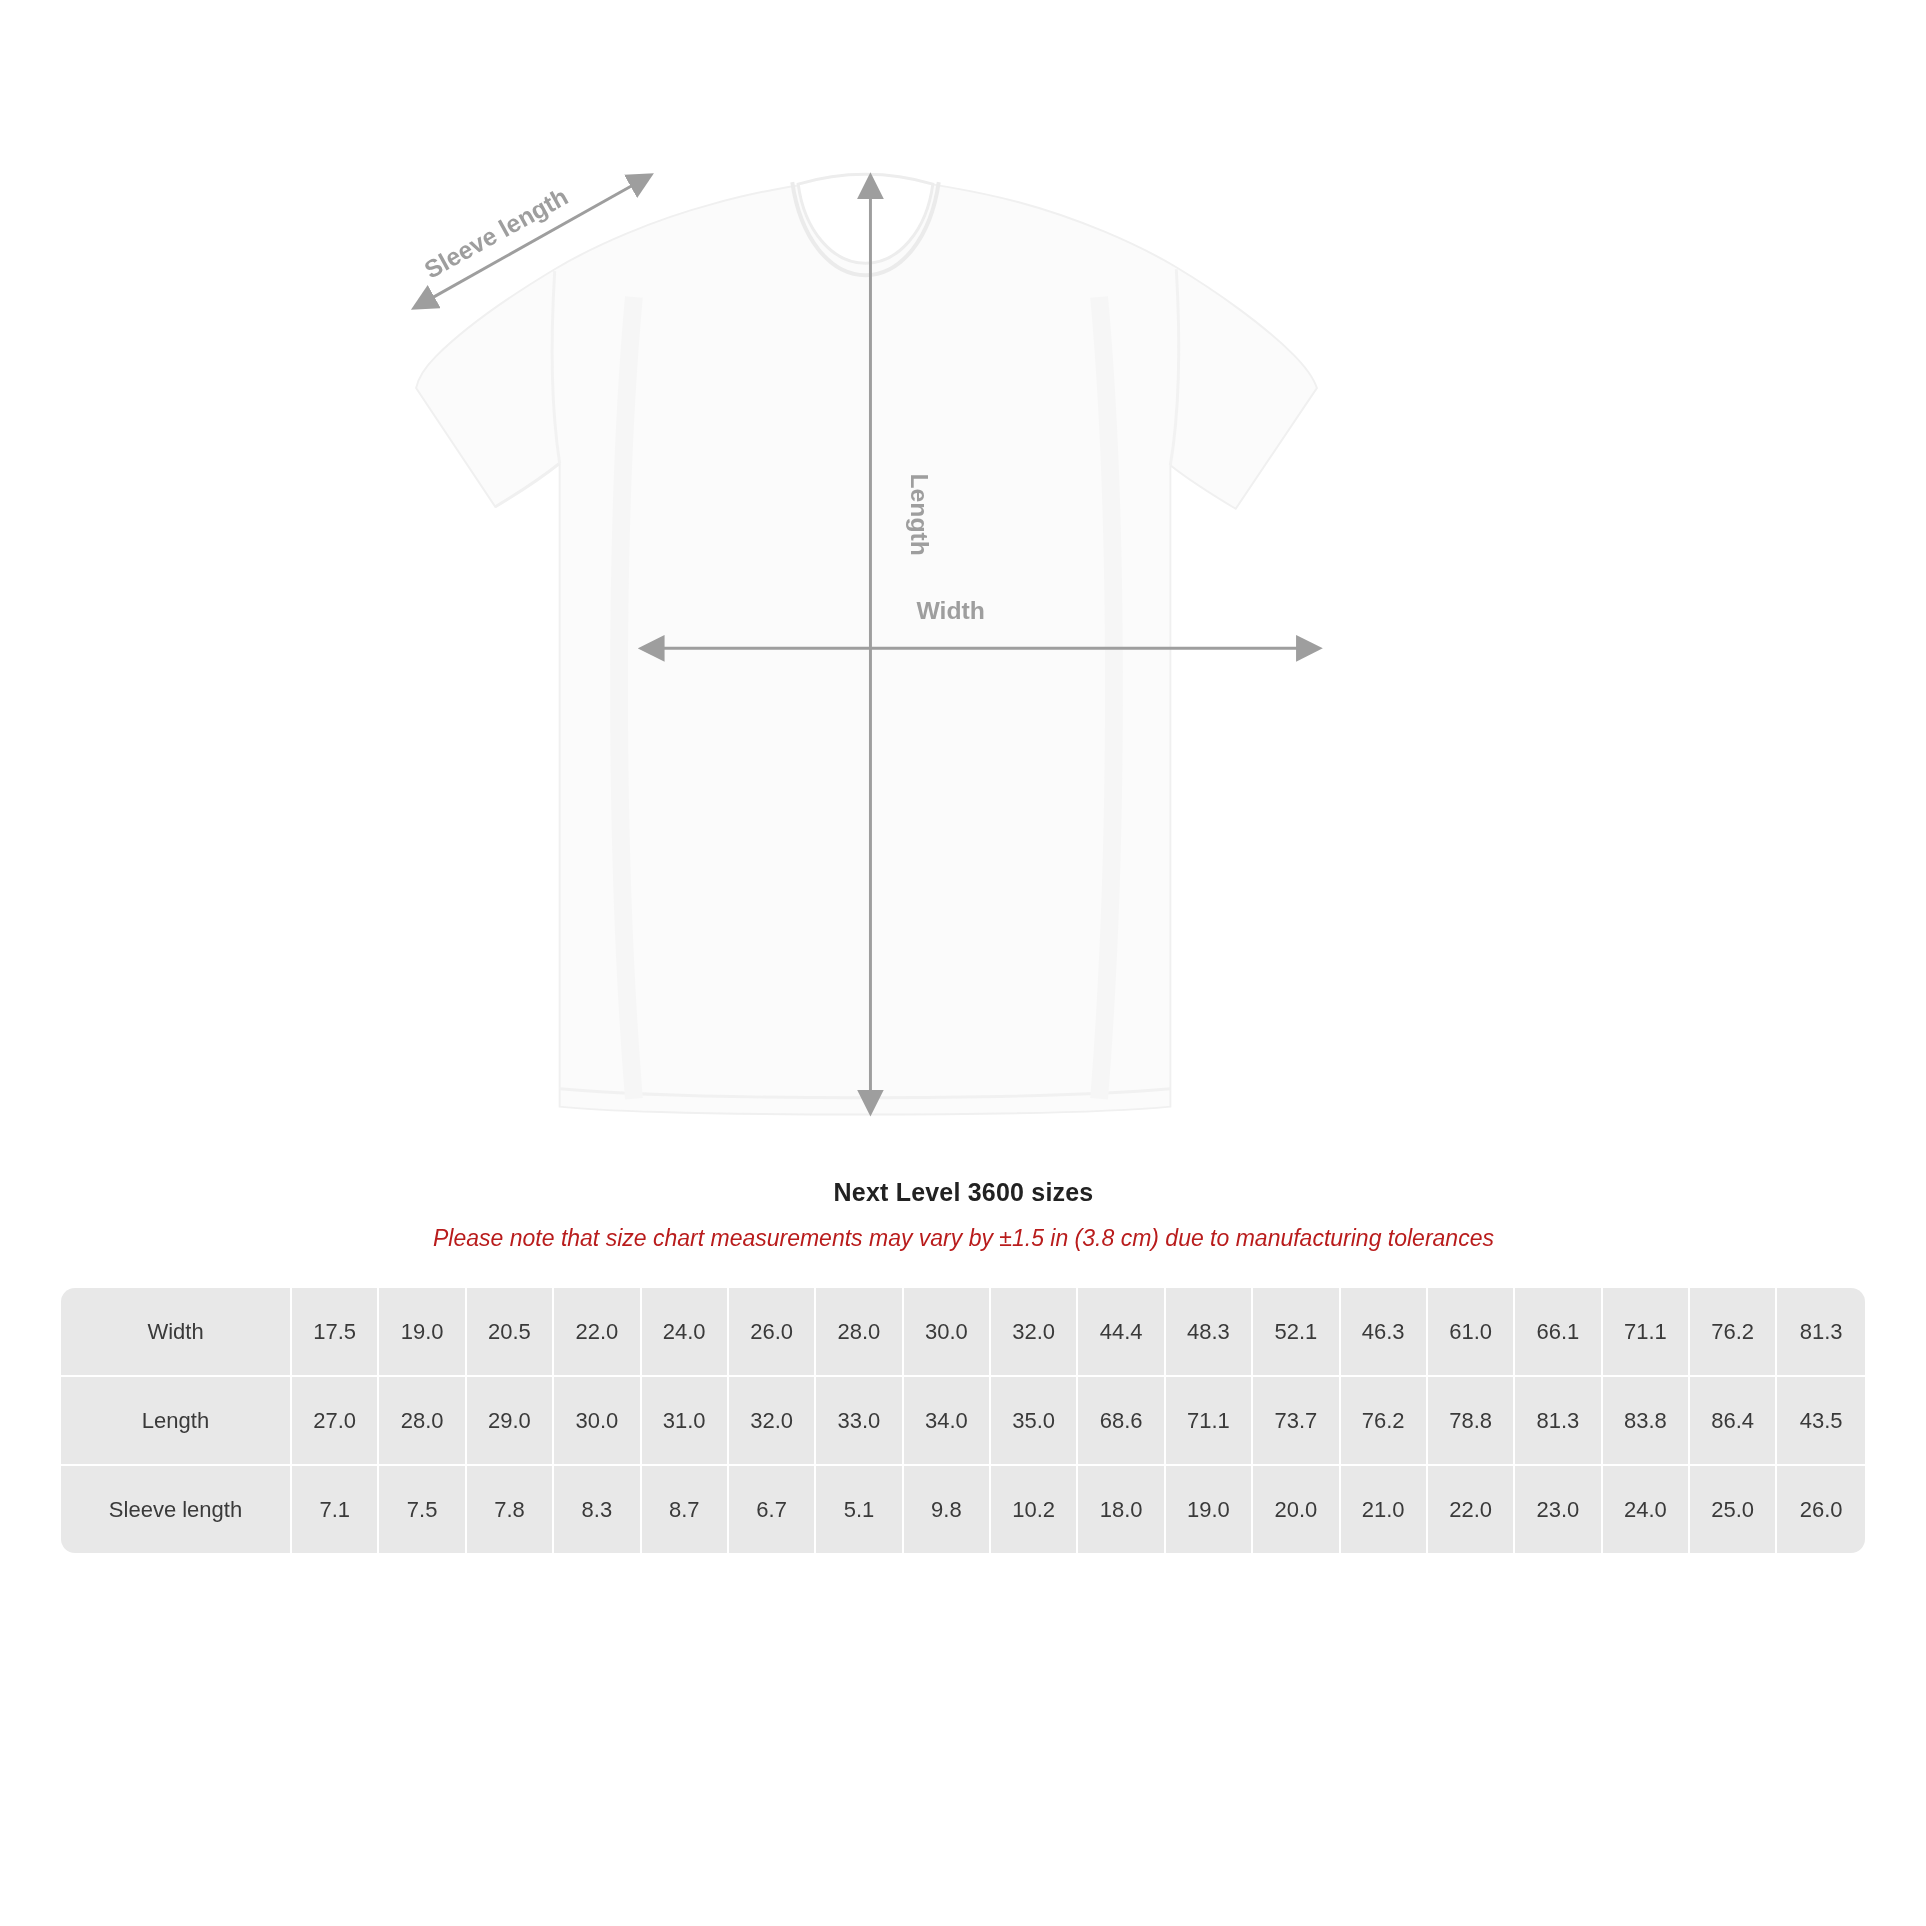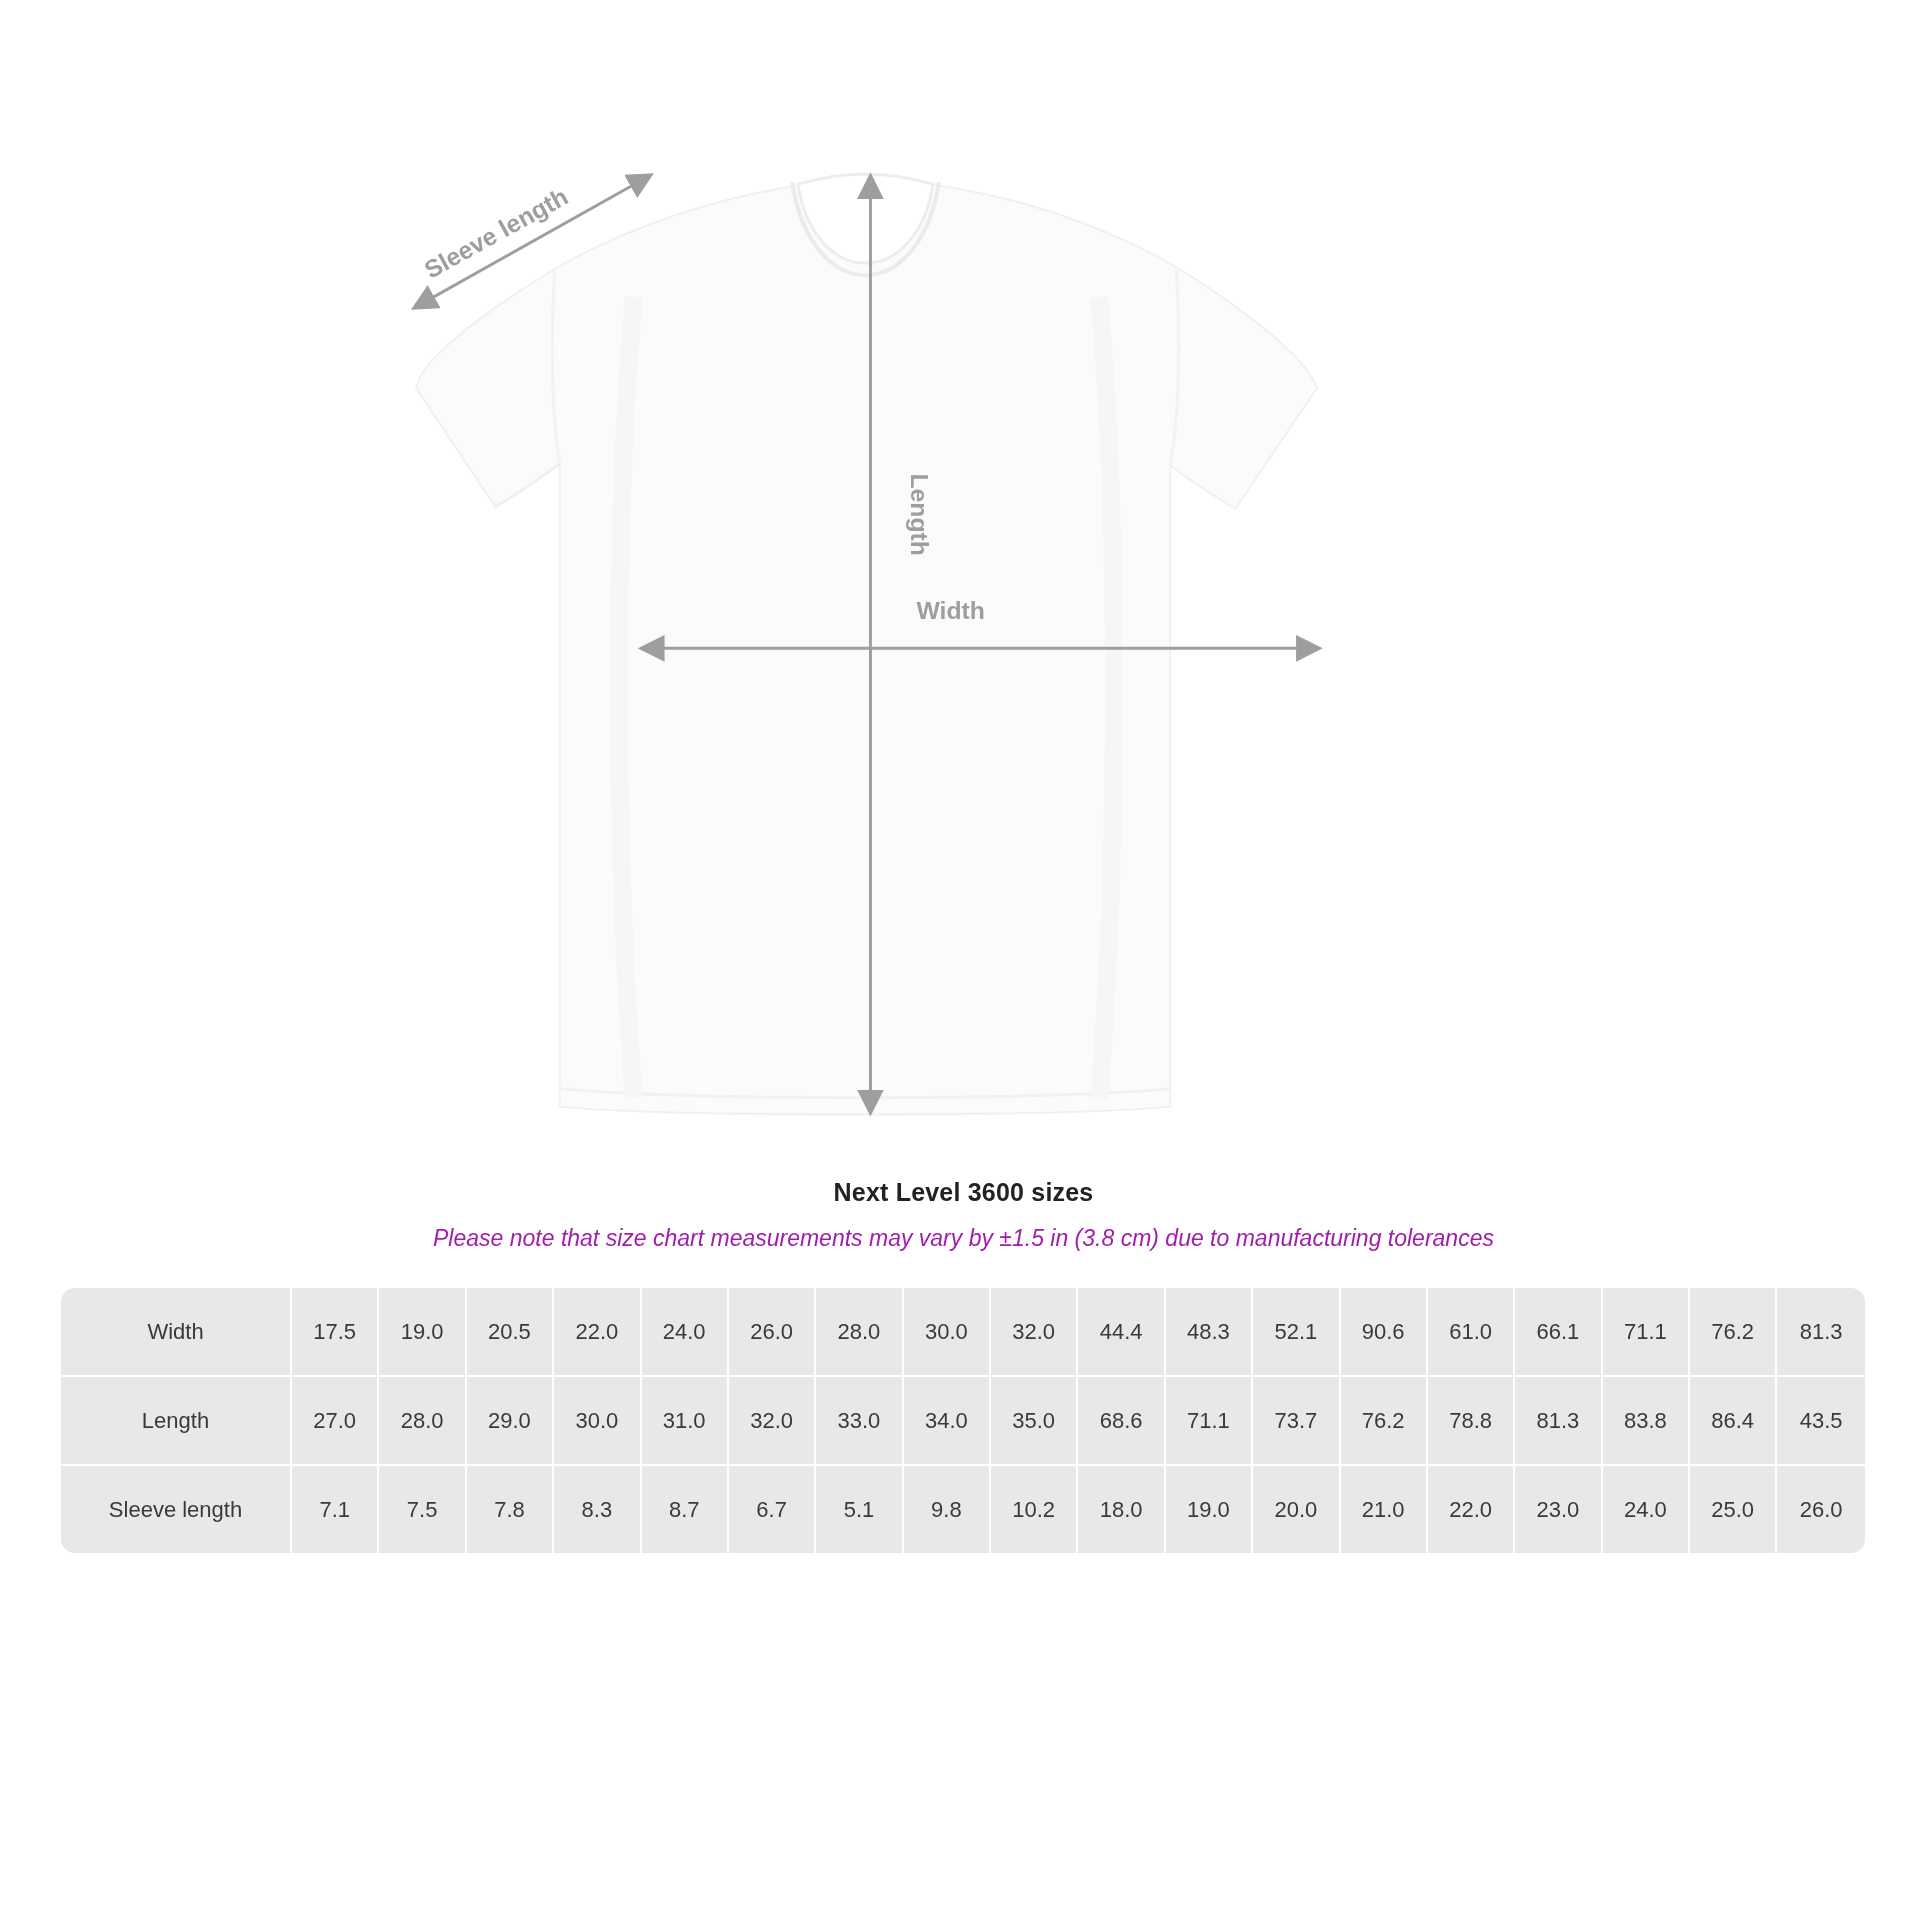--- a/index.html
+++ b/index.html
@@ -39,21 +39,21 @@
   }
   .chart-title {
     font-size: 25px;
     font-weight: bold;
     color: #222222;
     letter-spacing: 0.2px;
   }
   .chart-note {
     font-size: 23px;
     font-style: italic;
-    color: #a21caf;
+    color: #b91c1c;
     margin-top: 18px;
   }
 
   
   .table-wrap {
     margin: 36px 61px 0 61px;
   }
   table.size-chart {
     border-collapse: separate;
     border-spacing: 0;
@@ -226,21 +226,21 @@
         <td>20.5</td>
         <td>22.0</td>
         <td>24.0</td>
         <td>26.0</td>
         <td>28.0</td>
         <td>30.0</td>
         <td>32.0</td>
         <td>44.4</td>
         <td>48.3</td>
         <td>52.1</td>
-        <td>90.6</td>
+        <td>46.3</td>
         <td>61.0</td>
         <td>66.1</td>
         <td>71.1</td>
         <td>76.2</td>
         <td>81.3</td>
       </tr>
 
       <tr>
         <td class="row-label">Length</td>
         <td>27.0</td>

